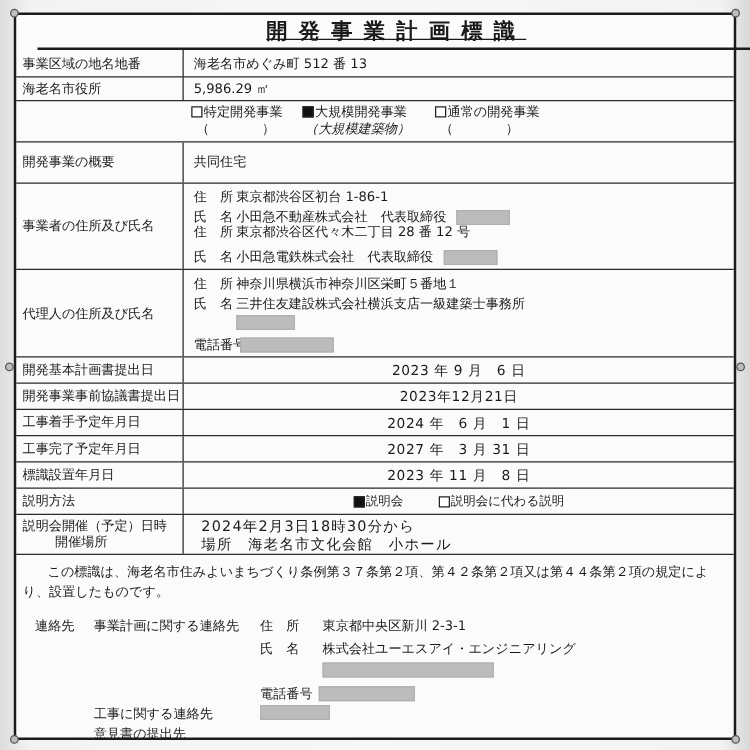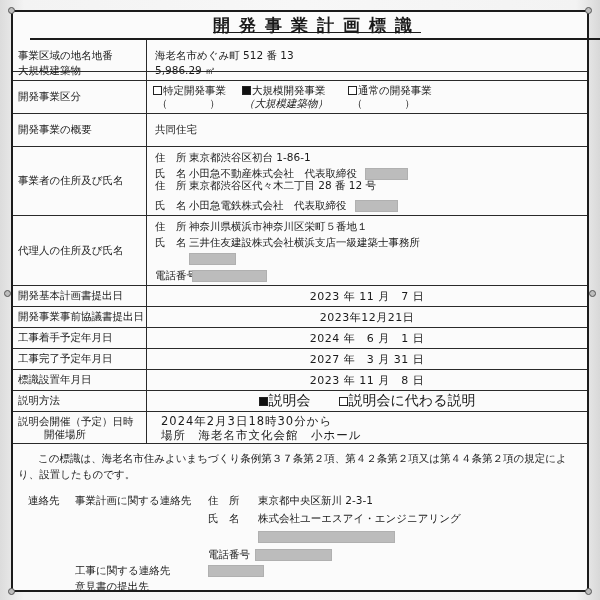--- a/index.html
+++ b/index.html
@@ -69,32 +69,31 @@
 <div class="sign">
   <div class="screw" style="left:-5px;top:-5px;"></div>
   <div class="screw" style="right:-5px;top:-5px;"></div>
   <div class="screw" style="left:-5px;bottom:-5px;"></div>
   <div class="screw" style="right:-5px;bottom:-5px;"></div>
   <div class="screw" style="left:-9px;top:278px;"></div>
   <div class="screw" style="right:-9px;top:278px;"></div>
 
   <div class="title">開発事業計画標識</div>
 
-  <div class="row" style="top:28px;height:32px;">
+  <div class="row" style="top:28px;height:22px;">
     <div class="lab">事業区域の地名地番</div>
     <div class="val">海老名市めぐみ町 512 番 13</div>
   </div>
 
   <div class="row" style="top:49px;height:20px;">
-    <div class="lab">大規模建築物</div>
+    <div class="lab">海老名市役所</div>
     <div class="val">5,986.29 ㎡</div>
   </div>
 
   <div class="row" style="top:69px;height:33px;">
-    <div class="lab">開発事業区分</div>
     <div class="val" style="display:block;">
       <div class="opt" style="left:6px;top:3px;">
         <span class="chk"></span><span>特定開発事業</span><br>
         <span style="padding-left:4px;">（　　　　）</span>
       </div>
       <div class="opt" style="left:95px;top:3px;">
         <span class="chk on"></span><span>大規模開発事業</span><br>
         <span style="padding-left:2px;font-style:italic;">（大規模建築物）</span>
       </div>
       <div class="opt" style="left:201px;top:3px;">
@@ -143,42 +142,42 @@
       </div>
       <div class="kv" style="left:8px;top:53px;">
         <span class="k">電話番号</span>
         <span class="redact" style="width:75px;"></span>
       </div>
     </div>
   </div>
 
   <div class="row" style="top:274px;height:21px;">
     <div class="lab">開発基本計画書提出日</div>
-    <div class="val center">2023 年 11 月　7 日</div>
+    <div class="val center">2023 年 9 月　6 日</div>
   </div>
   <div class="row" style="top:295px;height:21px;">
     <div class="lab">開発事業事前協議書提出日</div>
     <div class="val center">2023年12月21日</div>
   </div>
   <div class="row" style="top:316px;height:21px;">
     <div class="lab">工事着手予定年月日</div>
     <div class="val center">2024 年　6 月　1 日</div>
   </div>
   <div class="row" style="top:337px;height:21px;text-decoration:underline;">
     <div class="lab">工事完了予定年月日</div>
     <div class="val center">2027 年　3 月 31 日</div>
   </div>
   <div class="row" style="top:358px;height:21px;">
     <div class="lab">標識設置年月日</div>
     <div class="val center">2023 年 11 月　8 日</div>
   </div>
 
   <div class="row" style="top:379px;height:21px;">
     <div class="lab">説明方法</div>
-    <div class="val center" style="font-size:14px;letter-spacing:0;align-items:center;">
+    <div class="val center" style="font-size:10px;letter-spacing:0;align-items:center;">
       <span class="chk on"></span>
         <span>説明会</span>
       <span style="display:inline-block;width:28px;"></span>
       <span class="chk"></span>
         <span>説明会に代わる説明</span>
     </div>
   </div>
 
   <div class="row" style="top:400px;height:32px;border-bottom:1.5px solid #2a2a2a;">
     <div class="lab" style="display:block;">

